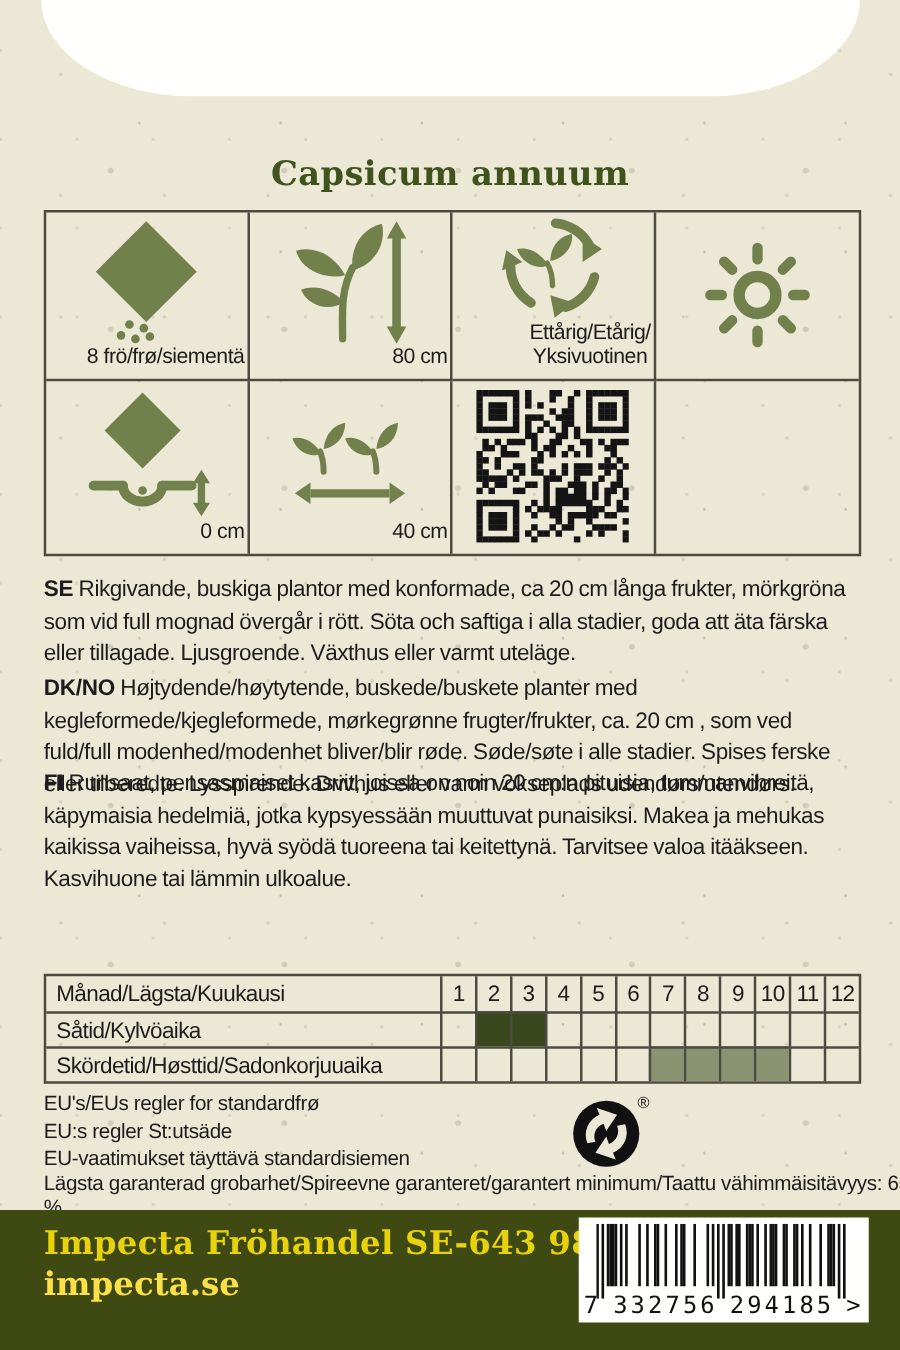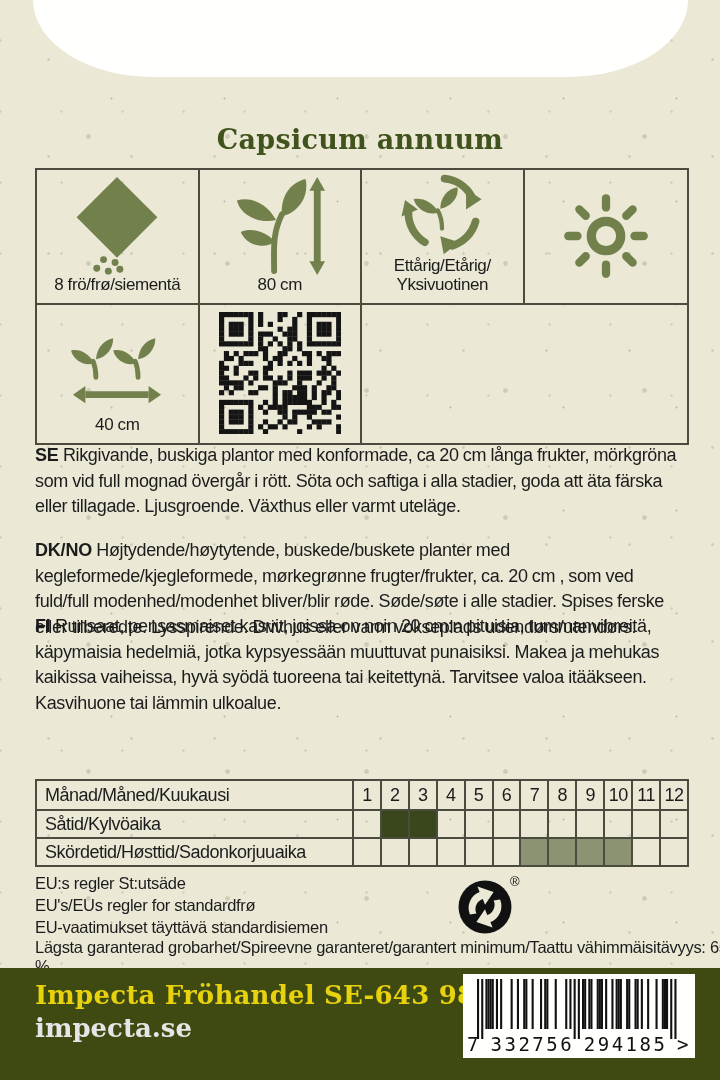--- a/index.html
+++ b/index.html
@@ -13,21 +13,21 @@
       radial-gradient(circle, rgba(200,197,178,.8) 0 2px, transparent 2.6px);
     background-size:83px 97px,61px 71px,113px 103px,139px 127px;
     background-position:7px 11px,31px 5px,55px 47px,19px 73px;padding-left:12px;}
   .flap{position:absolute;top:0;left:33px;width:655px;height:77px;background:#fffffe;
     border-radius:0 0 125px 125px / 0 0 80px 80px;}
   .title{position:absolute;top:124px;left:0;width:720px;text-align:center;
     font-family:"DejaVu Serif",serif;font-weight:bold;font-size:27px;color:#40531d;letter-spacing:.3px;}
   
   .info-grid{position:absolute;left:35px;top:168px;width:650px;display:grid;
     grid-template-columns:repeat(4,1fr);grid-template-rows:135px 138px;border:2px solid #4b4b40;}
-  .ig-cell{display:flex;flex-direction:column;align-items:center;justify-content:flex-end;
+  .ig-cell{display:flex;flex-direction:column;align-items:flex-end;justify-content:flex-end;
     border-right:2px solid #4b4b40;border-bottom:2px solid #4b4b40;padding:7px 2px 9px;}
   .ig-cell:nth-child(4n){border-right:none;}
   .ig-cell:nth-child(n+5){border-bottom:none;}
   .icon-box{flex:1;display:flex;align-items:center;justify-content:center;width:100%;}
   .ig-label{font-size:17px;line-height:19px;text-align:center;letter-spacing:-.4px;}
   .ol{fill:#72804b;}
   .ol-s{stroke:#72804b;}
   
   .desc{position:absolute;left:35px;width:652px;font-size:18px;line-height:25.5px;
     letter-spacing:-.35px;word-spacing:-.4px;}
@@ -44,21 +44,21 @@
   
   .eu{position:absolute;left:35px;top:872px;font-size:16.5px;line-height:22px;letter-spacing:-.3px;}
   .guarantee{position:absolute;left:35px;top:938px;font-size:16.5px;letter-spacing:-.3px;}
   .greendot{position:absolute;left:458px;top:880px;width:72px;height:58px;}
   .regmark{position:absolute;left:52px;top:-6px;font-size:13px;color:#111;}
   
   .footer-bar{position:absolute;left:0;top:968px;width:720px;height:112px;background:#3e4a12;}
   .f-company{position:absolute;left:35px;top:12px;font-family:"DejaVu Serif",serif;font-weight:bold;
     font-size:26px;color:#e7d20d;letter-spacing:.2px;}
   .f-web{position:absolute;left:35px;top:45px;font-family:"DejaVu Serif",serif;font-weight:bold;
-    font-size:26px;color:#e5e5e5;}
+    font-size:26px;color:#fde047;}
   .barcode-box{position:absolute;left:463px;top:6px;width:232px;height:84px;background:#fffffe;}
   .bars{position:absolute;left:14px;top:5px;}
   .bc-digits{position:absolute;left:4px;right:4px;bottom:3px;display:flex;justify-content:space-between;
     font-family:"DejaVu Sans Mono",monospace;font-size:19px;color:#111;}
   .bc-digits span{letter-spacing:2.5px;}
 </style>
 </head>
 <body>
 
 <div class="page">
@@ -131,20 +131,37 @@
               <line x1="50" y1="19" x2="50" y2="9"></line>
             <line x1="72" y1="72" x2="79" y2="79"></line>
               <line x1="28" y1="72" x2="21" y2="79"></line>
             <line x1="72" y1="28" x2="79" y2="21"></line>
               <line x1="28" y1="28" x2="21" y2="21"></line>
           </g>
         </svg>
       </div>
     </div>
 
+    <div class="ig-cell">
+      <div class="icon-box">
+        <svg width="104" height="100" viewBox="0 0 106 102">
+          <polygon class="ol" points="50,0 81,31 50,62 19,31"></polygon>
+          <g fill="none" class="ol-s" stroke-width="8" stroke-linecap="round">
+            <path d="M10,76 H34"></path>
+            <path d="M34,76 a16,13 0 0 0 32,0"></path>
+            <path d="M66,76 H90"></path>
+          </g>
+          <circle class="ol" cx="50" cy="80" r="3.5"></circle>
+          <line x1="98" y1="72" x2="98" y2="92" class="ol-s" stroke-width="6"></line>
+          <polygon class="ol" points="98,63 91,74 105,74"></polygon>
+          <polygon class="ol" points="98,101 91,90 105,90"></polygon>
+        </svg>
+      </div>
+      <div class="ig-label">0 cm</div>
+    </div>
 
     <div class="ig-cell">
       <div class="icon-box">
         <svg width="96" height="92" viewBox="0 0 100 96">
           <g>
             <path d="M28,62 C28,54 27,50 25,45" fill="none" class="ol-s" stroke-width="5" stroke-linecap="round"></path>
             <path class="ol" d="M26,47 C20,36 10,32 2,34 C5,45 17,51 26,47 Z"></path>
             <path class="ol" d="M28,43 C29,31 36,23 46,21 C46,32 39,41 28,43 Z"></path>
           </g>
           <g transform="translate(44,0)">
@@ -462,35 +479,35 @@
               <rect x="43.92" y="117.12" width="5.18" height="5.18"></rect>
               <rect x="78.08" y="117.12" width="5.18" height="5.18"></rect>
               <rect x="117.12" y="117.12" width="5.18" height="5.18"></rect>
             </g>
           </svg>
       </div>
     </div>
 
   </div>
 
-  <p class="desc" style="top:425px">
+  <p class="desc" style="top:441px">
     <b>SE</b>
     <span>Rikgivande, buskiga plantor med konformade, ca 20 cm långa frukter, mörkgröna som vid full mognad övergår i rött. Söta och saftiga i alla stadier, goda att äta färska eller tillagade. Ljusgroende. Växthus eller varmt uteläge.</span>
   </p>
   <p class="desc" style="top:520px">
     <b>DK/NO</b>
     <span>Højtydende/høytytende, buskede/buskete planter med kegleformede/kjegleformede, mørkegrønne frugter/frukter, ca. 20 cm , som ved fuld/full modenhed/modenhet bliver/blir røde. Søde/søte i alle stadier. Spises ferske eller tilberedte. Lysspirende. Drivhus eller varm vokseplads udendørs/utendørs.</span>
   </p>
   <p class="desc" style="top:596px">
     <b>FI</b>
     <span>Runsaat, pensasmaiset kasvit, joissa on noin 20 cm:n pituisia, tummanvihreitä, käpymaisia hedelmiä, jotka kypsyessään muuttuvat punaisiksi. Makea ja mehukas kaikissa vaiheissa, hyvä syödä tuoreena tai keitettynä. Tarvitsee valoa itääkseen. Kasvihuone tai lämmin ulkoalue.</span>
   </p>
 
   <div class="calendar" id="calendar">
-    <div class="cal-label" style="grid-row:1">Månad/Måned/Kuukausi</div>
+    <div class="cal-label" style="grid-row:1">Månad/Lägsta/Kuukausi</div>
     <div class="cal-label bt" style="grid-row:3">Skördetid/Høsttid/Sadonkorjuuaika</div>
     <div class="cal-label bt" style="grid-row:2">Såtid/Kylvöaika</div>
   <div class="cal-cell" style="grid-area: 1 / 2;">1</div>
       <div class="cal-cell" style="grid-area: 1 / 3;">2</div>
       <div class="cal-cell" style="grid-area: 1 / 4;">3</div>
       <div class="cal-cell" style="grid-area: 1 / 5;">4</div>
       <div class="cal-cell" style="grid-area: 1 / 6;">5</div>
       <div class="cal-cell" style="grid-area: 1 / 7;">6</div>
       <div class="cal-cell" style="grid-area: 1 / 8;">7</div>
       <div class="cal-cell" style="grid-area: 1 / 9;">8</div>
@@ -518,22 +535,22 @@
       <div class="cal-cell bt" style="grid-area: 3 / 7;"></div>
       <div class="cal-cell bt" style="grid-area: 3 / 8; background: rgb(139, 147, 114);"></div>
       <div class="cal-cell bt" style="grid-area: 3 / 9; background: rgb(139, 147, 114);"></div>
       <div class="cal-cell bt" style="grid-area: 3 / 10; background: rgb(139, 147, 114);"></div>
       <div class="cal-cell bt" style="grid-area: 3 / 11; background: rgb(139, 147, 114);"></div>
       <div class="cal-cell bt" style="grid-area: 3 / 12;"></div>
       <div class="cal-cell bt" style="grid-area: 3 / 13;"></div>
     </div>
 
   <div class="eu">
+    <div>EU's/EUs regler for standardfrø</div>
     <div>EU:s regler St:utsäde</div>
-    <div>EU's/EUs regler for standardfrø</div>
     <div>EU-vaatimukset täyttävä standardisiemen</div>
   </div>
 
   <div class="greendot">
     <svg width="54" height="54" viewBox="0 0 100 100">
       <circle cx="50" cy="50" r="49" fill="#111"></circle>
       <path fill="#ebe8d6" d="M22,64 A32,32 0 0 1 40,22 L36,12 L66,22 L50,46 L46,35 A20,20 0 0 0 34,62 Z"></path>
       <path fill="#ebe8d6" transform="rotate(180 50 50)" d="M22,64 A32,32 0 0 1 40,22 L36,12 L66,22 L50,46 L46,35 A20,20 0 0 0 34,62 Z"></path>
     </svg>
     <span class="regmark">®</span>

